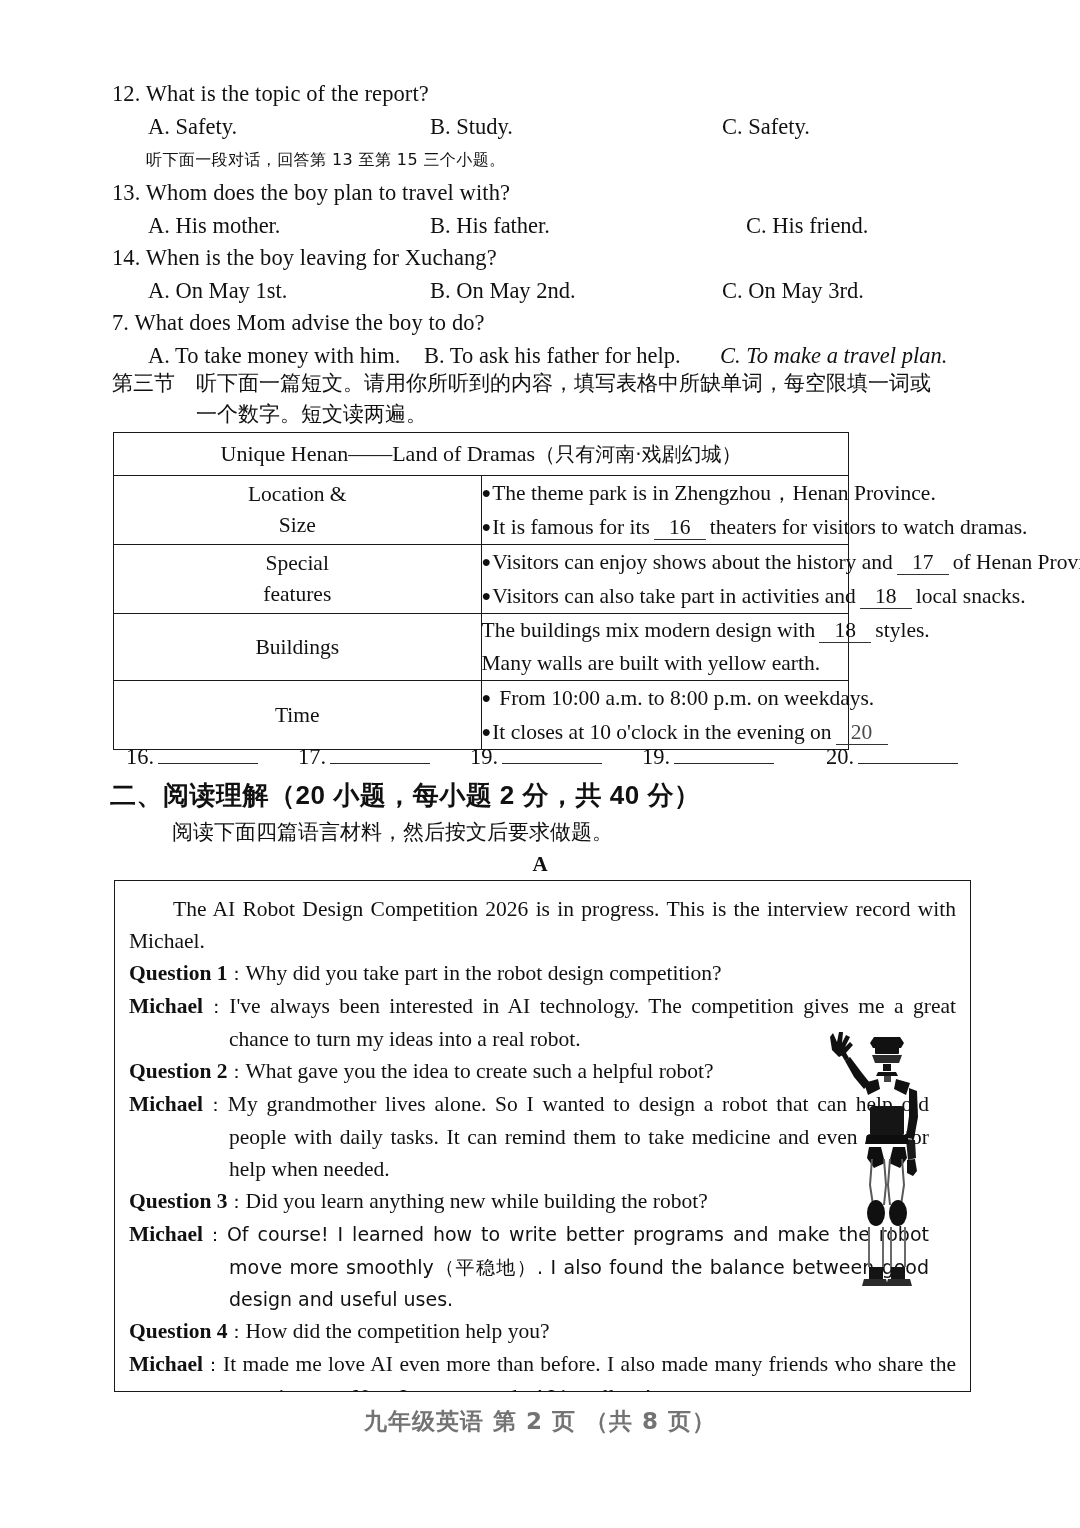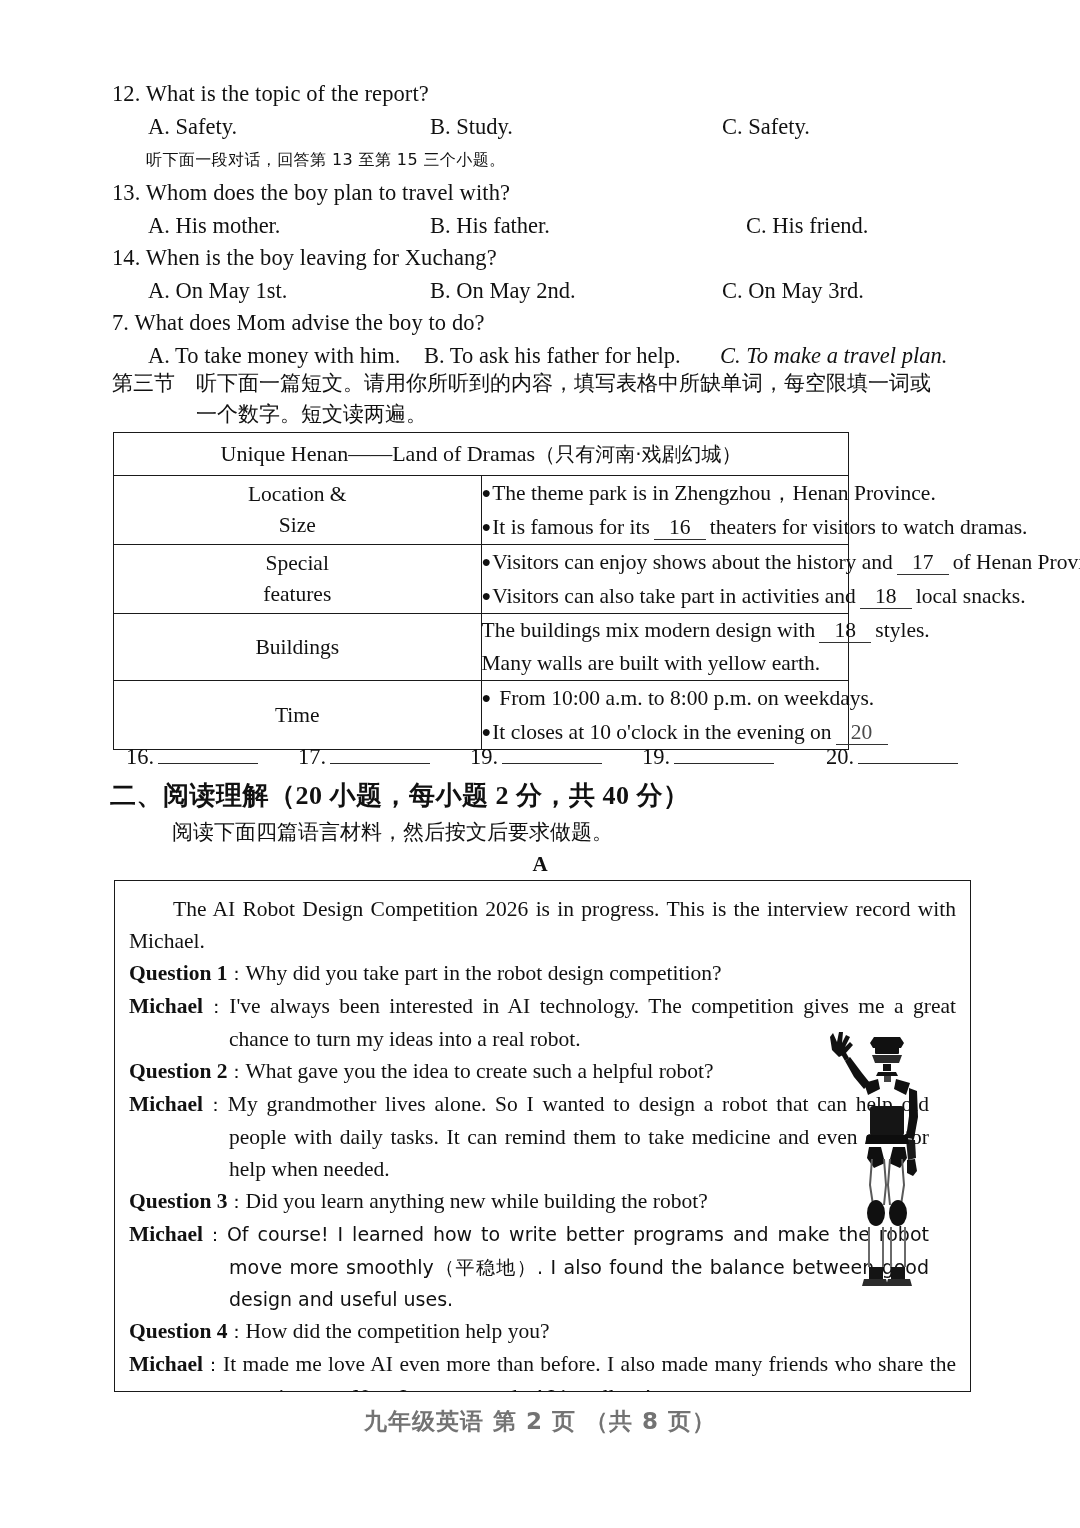--- a/index.html
+++ b/index.html
@@ -148,21 +148,21 @@
     border-bottom: 1.6px solid #2a2a2a;
     margin-left: 4px;
     height: 19px;
   }
 
   
   .sec2-head {
     position: absolute;
     left: 110px;
     top: 778px;
-    font-family: Liberation Serif, serif;
+    font-family: Liberation Sans, sans-serif;
     font-size: 26px;
     font-weight: bold;
     white-space: nowrap;
     letter-spacing: 0.5px;
   }
   .sec2-sub {
     position: absolute;
     left: 172px;
     top: 818px;
     font-family: "DejaVu Sans", "Liberation Sans", sans-serif;

